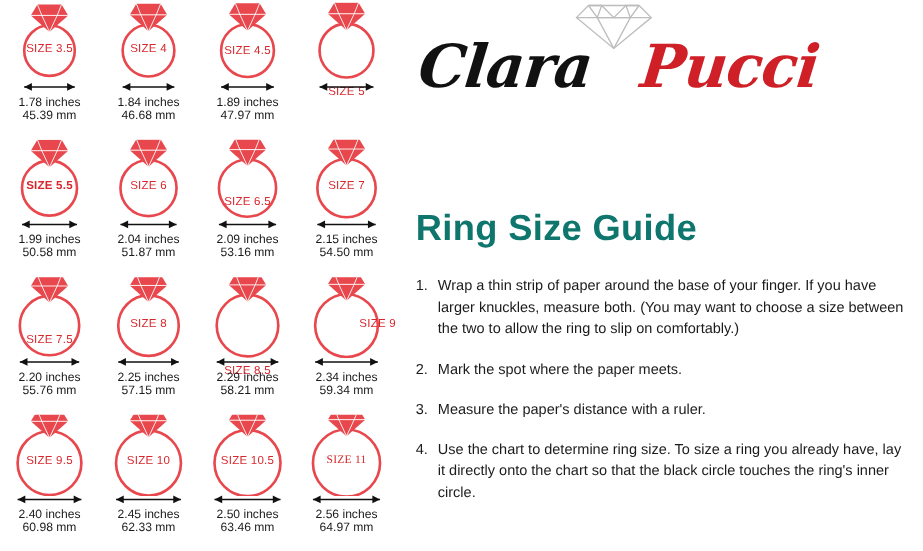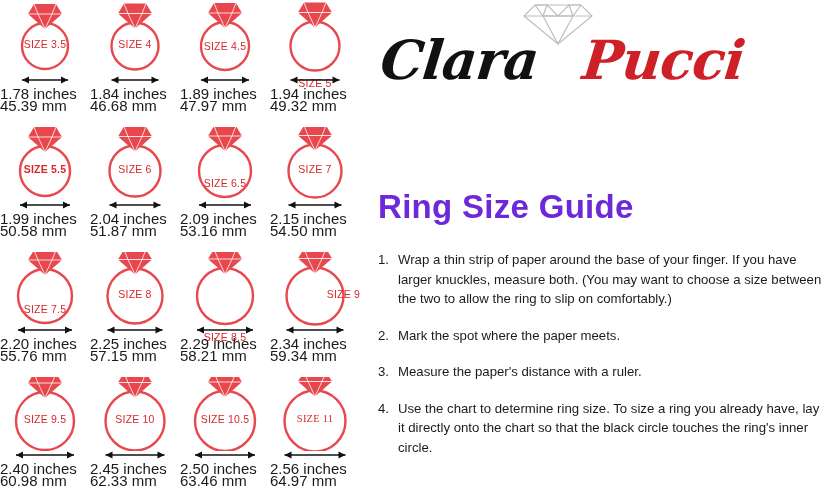--- a/index.html
+++ b/index.html
@@ -65,21 +65,22 @@
     transform: translateX(-50%);
     top: 72px;
     width: 74px;
     height: 12px;
   }
   .measure {
     position: absolute;
     left: 0;
     right: 0;
     top: 88px;
-    font-size: 15px;
+    text-align: center;
+    font-size: 11px;
     line-height: 11.6px;
     color: #1a1a1a;
   }
 
   
   #right {
     position: absolute;
     left: 370px;
     top: 0;
     width: 469px;
@@ -121,21 +122,21 @@
     color: #cf2027;
     letter-spacing: -1px;
     transform: skewX(-6deg);
   }
   #guide-title {
     position: absolute;
     left: 8px;
     top: 188px;
     font-size: 33px;
     font-weight: bold;
-    color: #6d28d9;
+    color: #0f766e;
     letter-spacing: .3px;
   }
   #steps {
     position: absolute;
     left: 8px;
     top: 250px;
     width: 445px;
   }
   .step {
     display: flex;
@@ -259,24 +260,20 @@
             </g>
           </svg>
           <div class="size-label" style="top: 38px; margin-top: 39px;">SIZE 5</div>
           <div class="arrow-wrap"><svg viewBox="0 0 74 12" width="74" height="12">
               <g stroke="#111" stroke-width="1.4" fill="#111">
                 <line x1="12.5" y1="6" x2="61.5" y2="6"></line>
                 <polygon points="12.5,6 19.5,2.5 19.5,9.5" stroke="none"></polygon>
                 <polygon points="61.5,6 54.5,2.5 54.5,9.5" stroke="none"></polygon>
               </g>
             </svg></div>
-          <div class="measure">
-            <div>1.94 inches</div>
-            <div>49.32 mm</div>
-          </div>
         </div>
       </div>
       <div class="chart-row">
         <div class="ring-cell">
           <svg class="ring-art" viewBox="0 0 76 74">
             <circle cx="38" cy="44" r="25" fill="none" stroke="#e8484d" stroke-width="2.4"></circle>
             <g fill="#e8484d">
               <path d="M21 10 L55 10 L38 25 Z"></path>
               <path d="M21 10 L27 0 L49 0 L55 10 Z"></path>
             </g>

